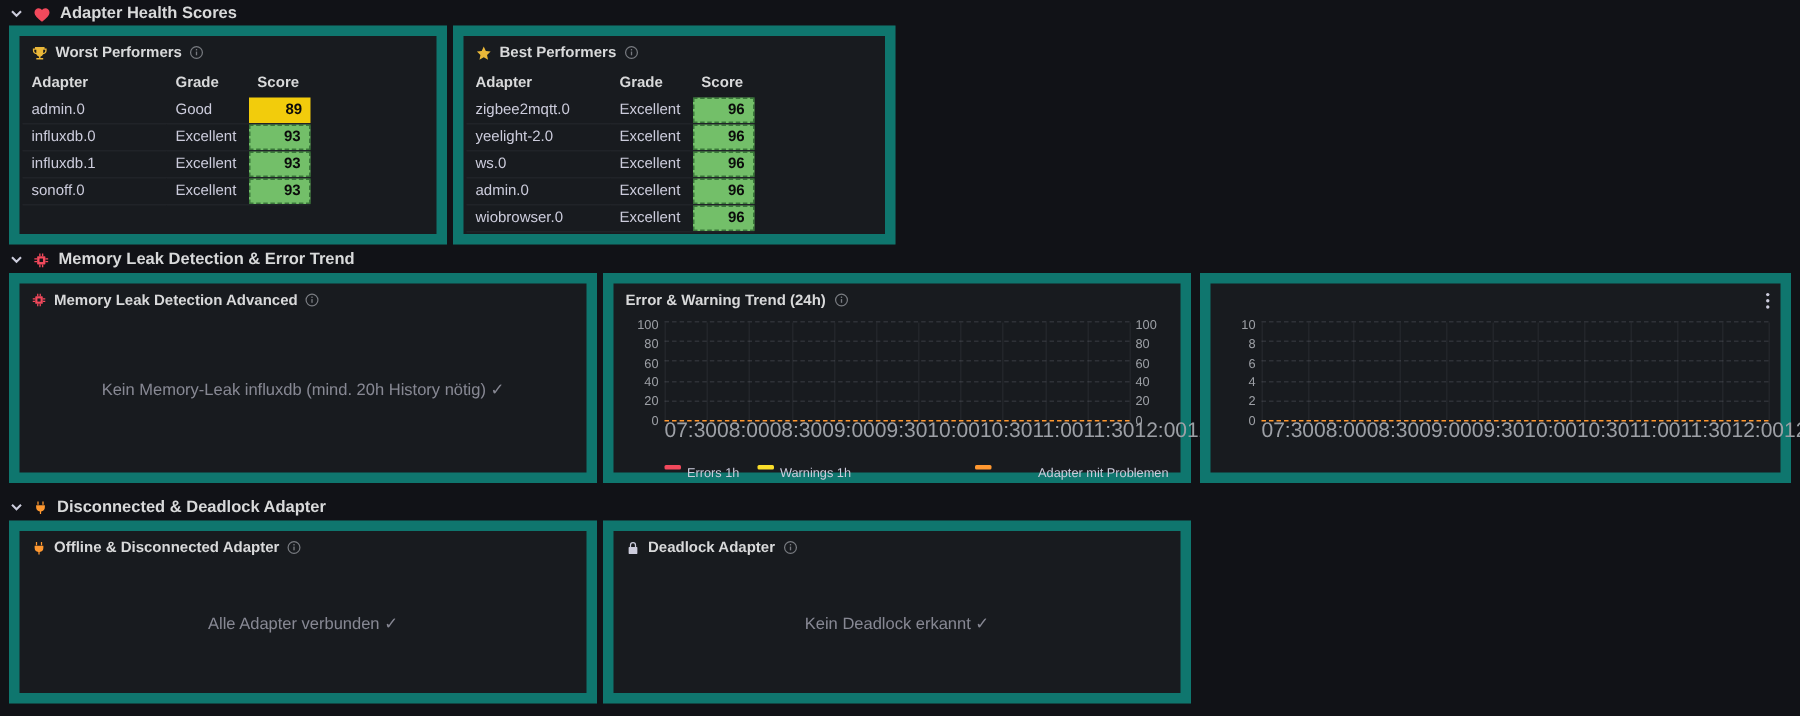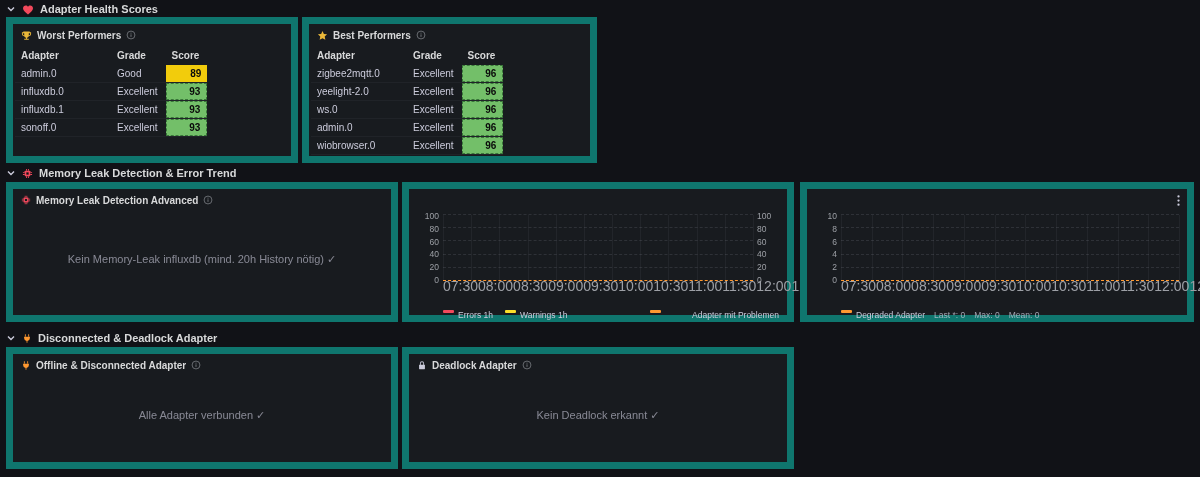--- a/index.html
+++ b/index.html
@@ -271,20 +271,30 @@
             <circle cx="8" cy="8" r="6.3" fill="none" stroke="#787b80" stroke-width="1.3"></circle>
             <rect x="7.3" y="7" width="1.4" height="4" fill="#787b80"></rect>
             <rect x="7.3" y="4.3" width="1.4" height="1.5" fill="#787b80"></rect>
           </svg>
         </span>
     </header>
     <div class="panel-message">Kein Memory-Leak influxdb (mind. 20h History nötig) ✓</div>
   </section>
 
   <section class="panel" id="chart-error" style="left:402px;top:182px;width:392px;height:140px">
+    <header class="panel-header">
+      <span class="ptitle">Error &amp; Warning Trend (24h)</span>
+      <span class="picon">
+          <svg width="10" height="10" viewBox="0 0 16 16">
+            <circle cx="8" cy="8" r="6.3" fill="none" stroke="#787b80" stroke-width="1.3"></circle>
+            <rect x="7.3" y="7" width="1.4" height="4" fill="#787b80"></rect>
+            <rect x="7.3" y="4.3" width="1.4" height="1.5" fill="#787b80"></rect>
+          </svg>
+        </span>
+    </header>
     <div class="chart-body">
       <div class="yl yl-left">
           <span class="ytick">100</span>
           <span class="ytick">80</span>
           <span class="ytick">60</span>
           <span class="ytick">40</span>
           <span class="ytick">20</span>
           <span class="ytick">0</span>
         </div>
       <div class="plot">
@@ -391,29 +401,20 @@
         <span class="xtick">09:00</span>
         <span class="xtick">09:30</span>
         <span class="xtick">10:00</span>
         <span class="xtick">10:30</span>
         <span class="xtick">11:00</span>
         <span class="xtick">11:30</span>
         <span class="xtick">12:00</span>
         <span class="xtick">12:30</span>
         <span class="xtick">13:00</span>
       </div>
-    <div class="legend">
-        <div class="legend-item">
-          <span class="lmark" style="background: rgb(255, 152, 48);"></span>
-          <span class="lname">Degraded Adapter</span>
-          <span class="lstat">Last *: 0</span>
-          <span class="lstat">Max: 0</span>
-          <span class="lstat">Mean: 0</span>
-        </div>
-      </div>
   </section>
 
   <div class="row-header" style="top:331px">
     <span class="chev">
         <svg width="10" height="10" viewBox="0 0 10 10">
           <path d="M2 3.5 L5 6.5 L8 3.5" stroke="#ccccdc" stroke-width="1.4" fill="none"></path>
         </svg>
       </span>
     <span class="ricon">
         <svg width="10" height="11" viewBox="0 0 24 24" fill="#ff9830">

